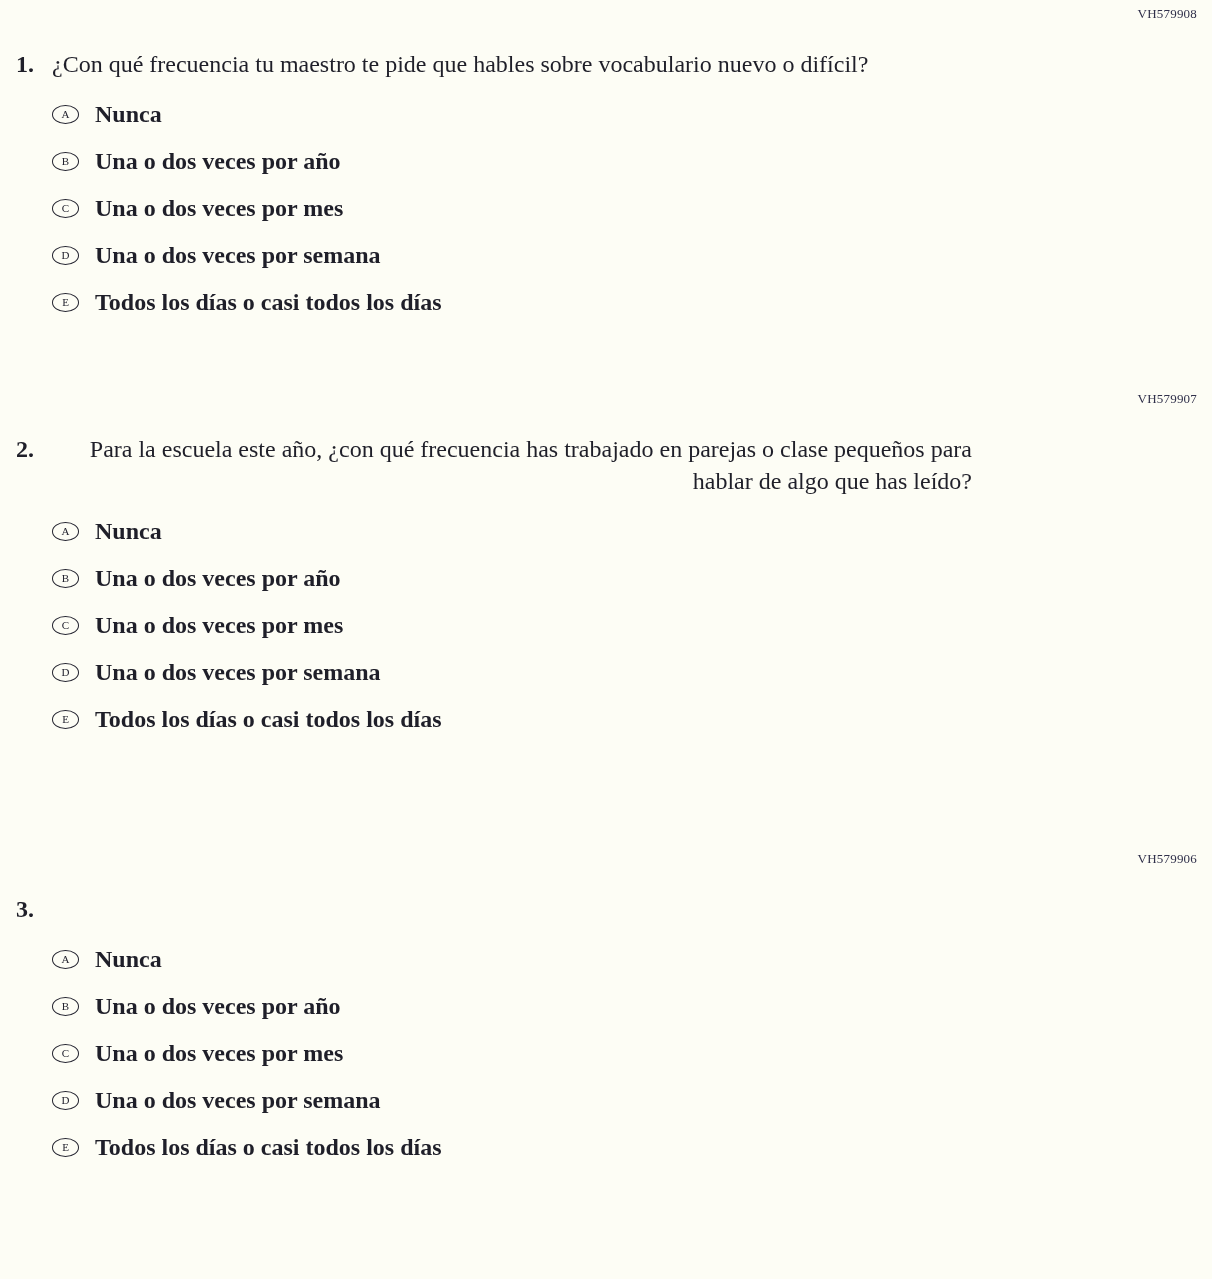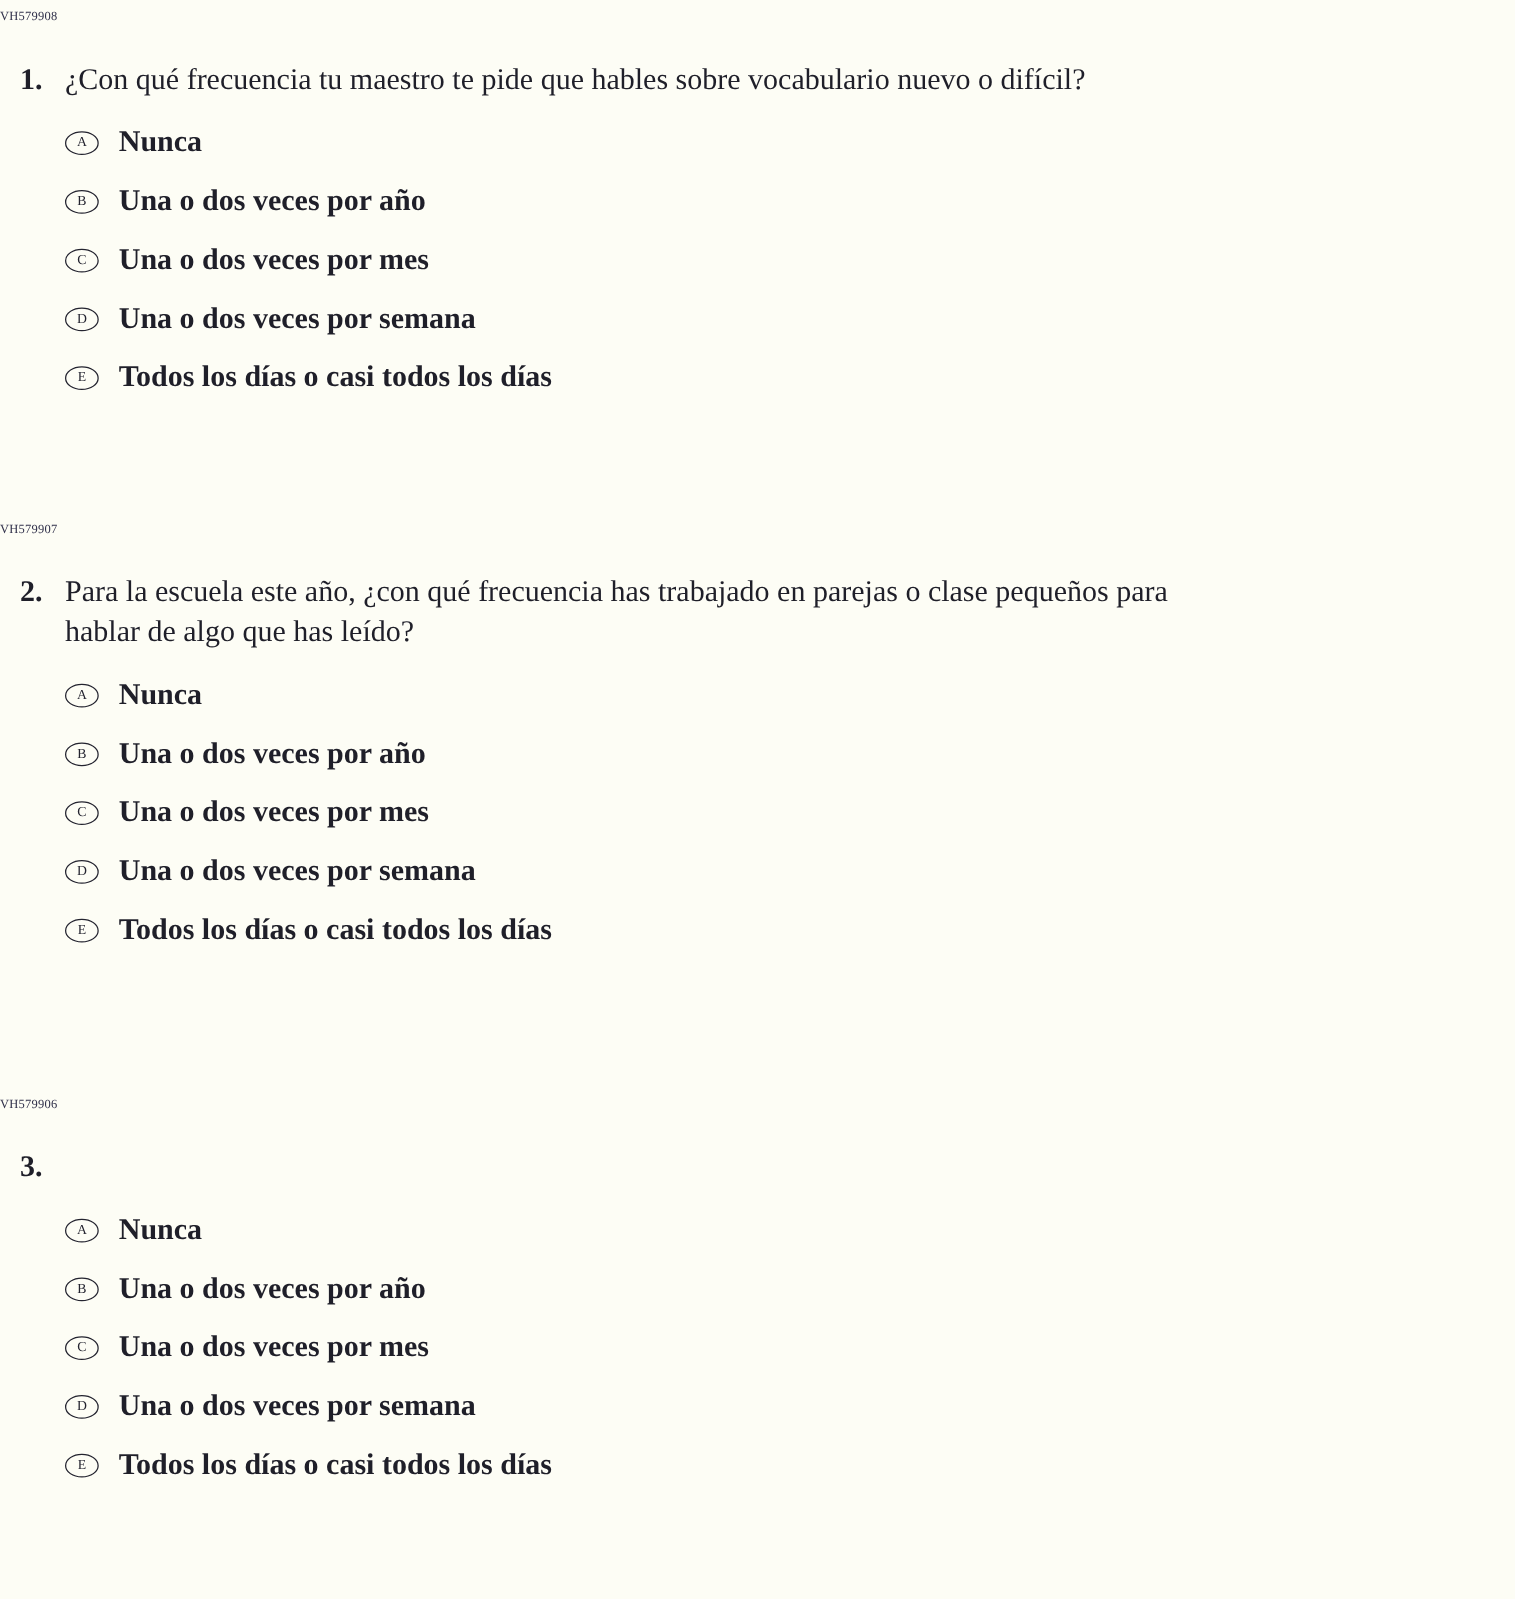--- a/index.html
+++ b/index.html
@@ -8,41 +8,41 @@
     position: relative;
     width: 1212px;
     height: 1279px;
     background: #fdfdf5;
     padding-top: 6px;
     overflow: hidden;
     font-family: "Liberation Serif", "DejaVu Serif", serif;
     color: #1f1f29;
   }
   .q-code {
-    font-size: 10px;
+    font-size: 13px;
     height: 16px;
     line-height: 16px;
-    text-align: left;
+    text-align: right;
     padding-right: 15px;
     margin-bottom: 26px;
     color: #30304a;
     letter-spacing: 0.2px;
   }
   .q-head {
     display: flex;
     padding-left: 16px;
     font-size: 24px;
     line-height: 32px;
   }
   .q-num {
     width: 36px;
     flex: 0 0 36px;
     font-weight: 700;
   }
-  .q-text { max-width: 920px; }
+  .q-text { max-width: 920px; text-align: right; }
   .options {
     margin-top: 22px;
     padding-left: 52px;
     list-style: none;
   }
   .option {
     display: flex;
     align-items: center;
     height: 24px;
     margin-bottom: 23px;
@@ -58,21 +58,21 @@
     display: flex;
     align-items: center;
     justify-content: center;
     font-size: 11px;
     line-height: 11px;
     margin-right: 16px;
     color: #23232f;
     font-family: "Liberation Serif", "DejaVu Serif", serif;
   }
   .option-label { white-space: nowrap; font-weight: bold; }
-  .gap-a { margin-top: 102px; }
+  .gap-a { margin-top: 77px; }
   .gap-b { margin-top: 120px; }
 </style>
 </head>
 <body>
 
 <div class="page">
 
   <section class="question-block">
     <div class="q-code">VH579908</div>
     <div class="q-head">

